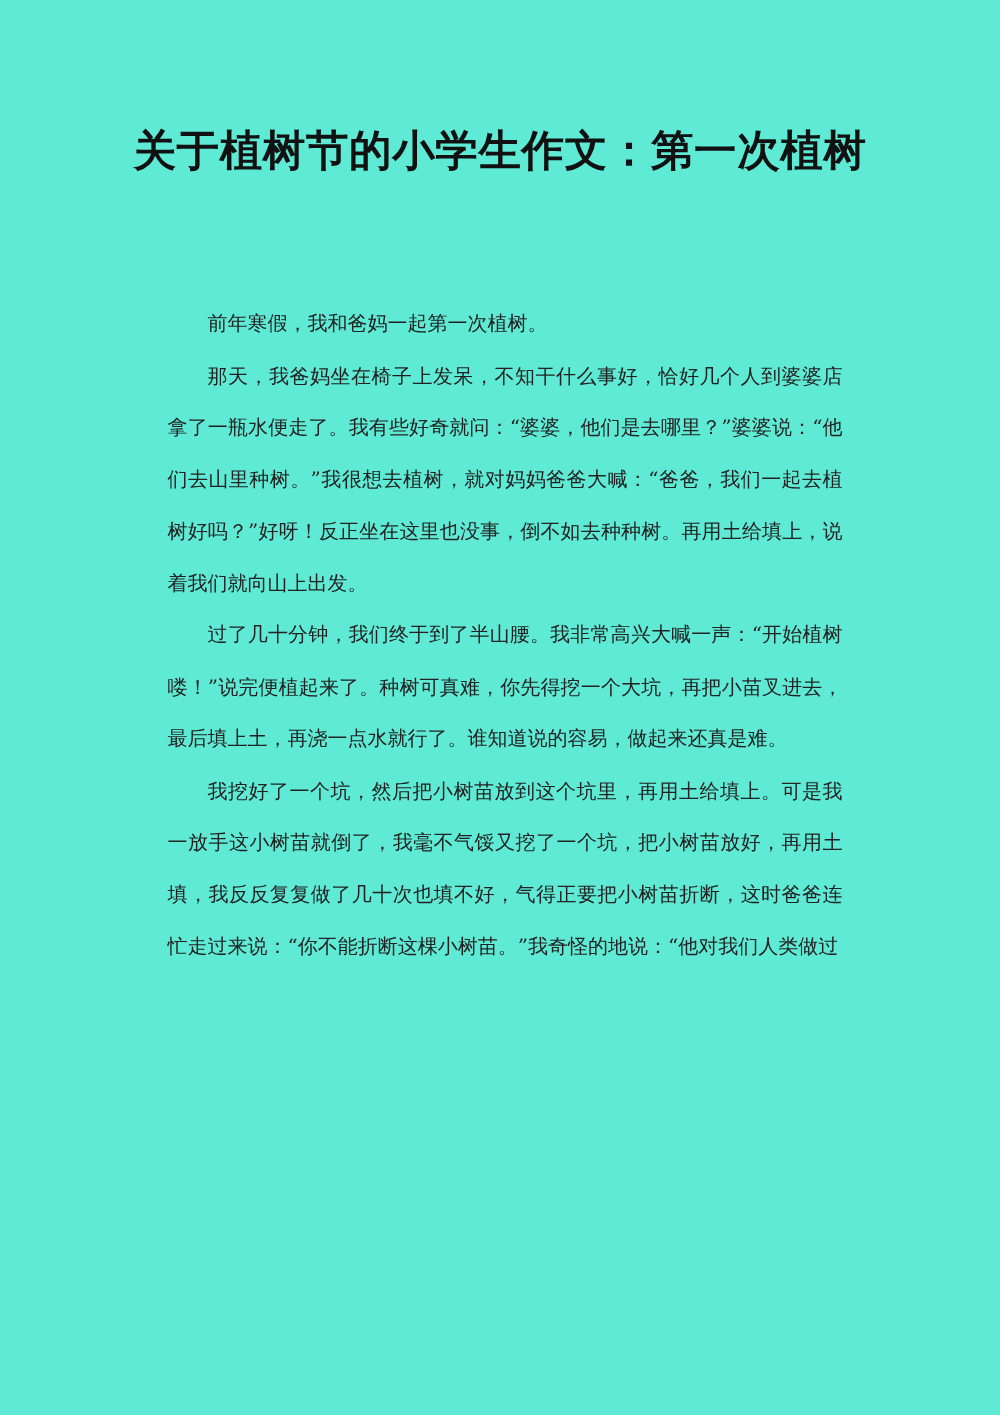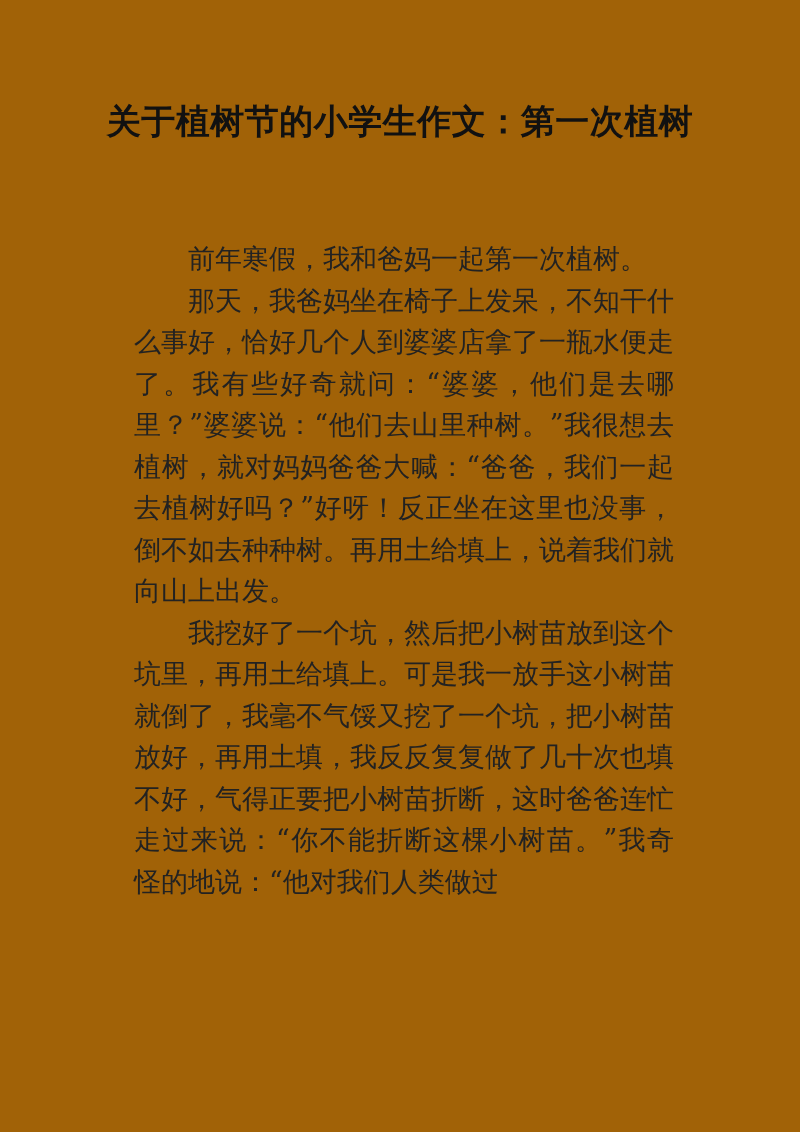--- a/index.html
+++ b/index.html
@@ -12,54 +12,55 @@
     height: 1132px;
     position: relative;
     overflow: hidden;
     color: #1a1a1a;
   }
   .page {
     position: absolute;
     left: 0; top: 0;
     width: 800px;
     height: 1132px;
-    background: #a16207;
+    background: #5eead4;
   }
   .title {
     position: absolute;
     left: 100px;
     top: 98px;
     width: 600px;
     text-align: center;
     font-family: "DejaVu Sans", "Liberation Sans", sans-serif;
     font-weight: bold;
     font-size: 34px;
     line-height: 46px;
     color: #111111;
     letter-spacing: 0.5px;
   }
   .body-text {
     position: absolute;
     left: 134px;
     top: 238px;
     width: 540px;
     font-family: "DejaVu Serif", "Liberation Serif", serif;
-    font-size: 27px;
+    font-size: 16px;
     line-height: 41.5px;
     color: #222222;
     text-align: justify;
   }
   .para {
     margin: 0;
     text-indent: 2em;
   }
 </style>
 </head>
 <body>
 
 <div class="page">
   <div class="title">关于植树节的小学生作文：第一次植树</div>
   <div class="body-text">
     <p class="para">前年寒假，我和爸妈一起第一次植树。</p>
     <p class="para">那天，我爸妈坐在椅子上发呆，不知干什么事好，恰好几个人到婆婆店拿了一瓶水便走了。我有些好奇就问：“婆婆，他们是去哪里？”婆婆说：“他们去山里种树。”我很想去植树，就对妈妈爸爸大喊：“爸爸，我们一起去植树好吗？”好呀！反正坐在这里也没事，倒不如去种种树。再用土给填上，说着我们就向山上出发。</p>
+    <p class="para">过了几十分钟，我们终于到了半山腰。我非常高兴大喊一声：“开始植树喽！”说完便植起来了。种树可真难，你先得挖一个大坑，再把小苗叉进去，最后填上土，再浇一点水就行了。谁知道说的容易，做起来还真是难。</p>
     <p class="para">我挖好了一个坑，然后把小树苗放到这个坑里，再用土给填上。可是我一放手这小树苗就倒了，我毫不气馁又挖了一个坑，把小树苗放好，再用土填，我反反复复做了几十次也填不好，气得正要把小树苗折断，这时爸爸连忙走过来说：“你不能折断这棵小树苗。”我奇怪的地说：“他对我们人类做过</p>
   </div>
 </div>
 
 </body></html>

